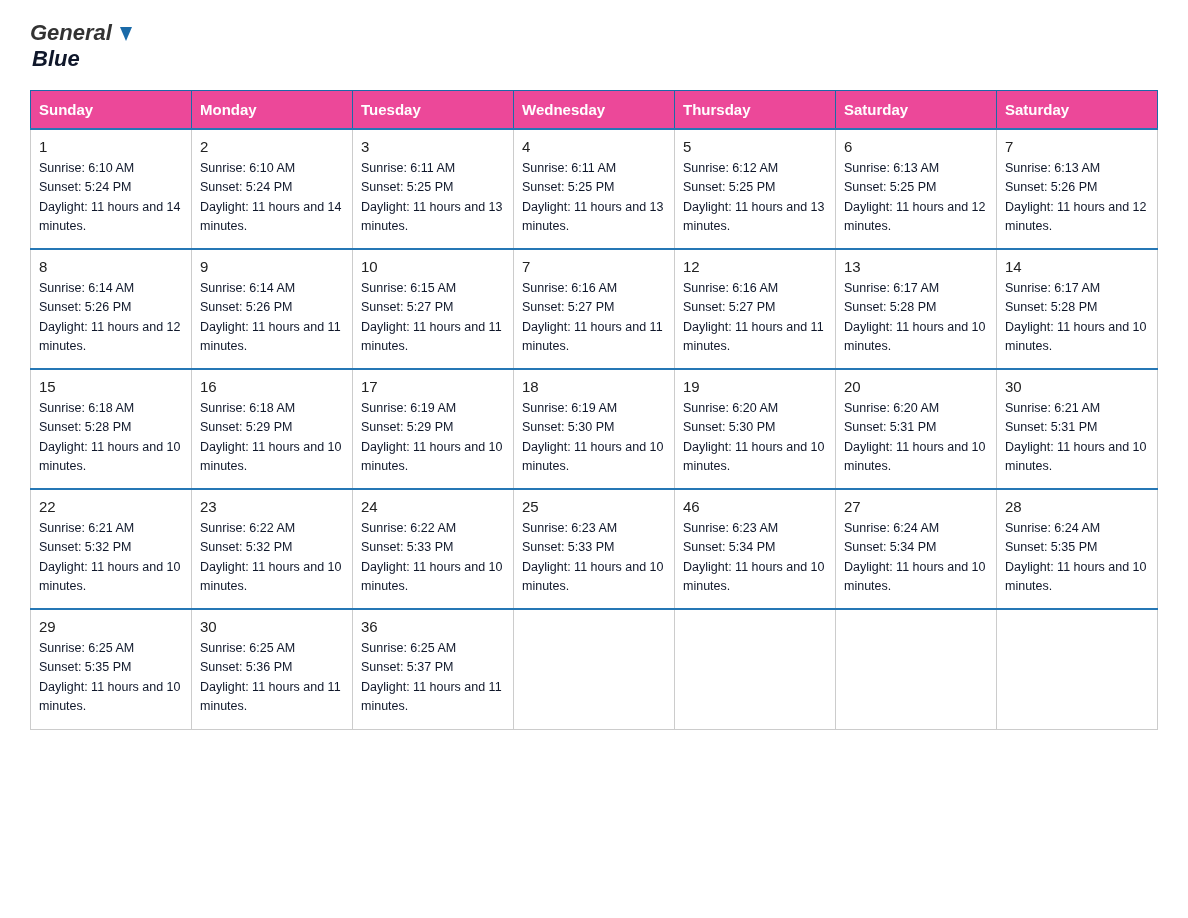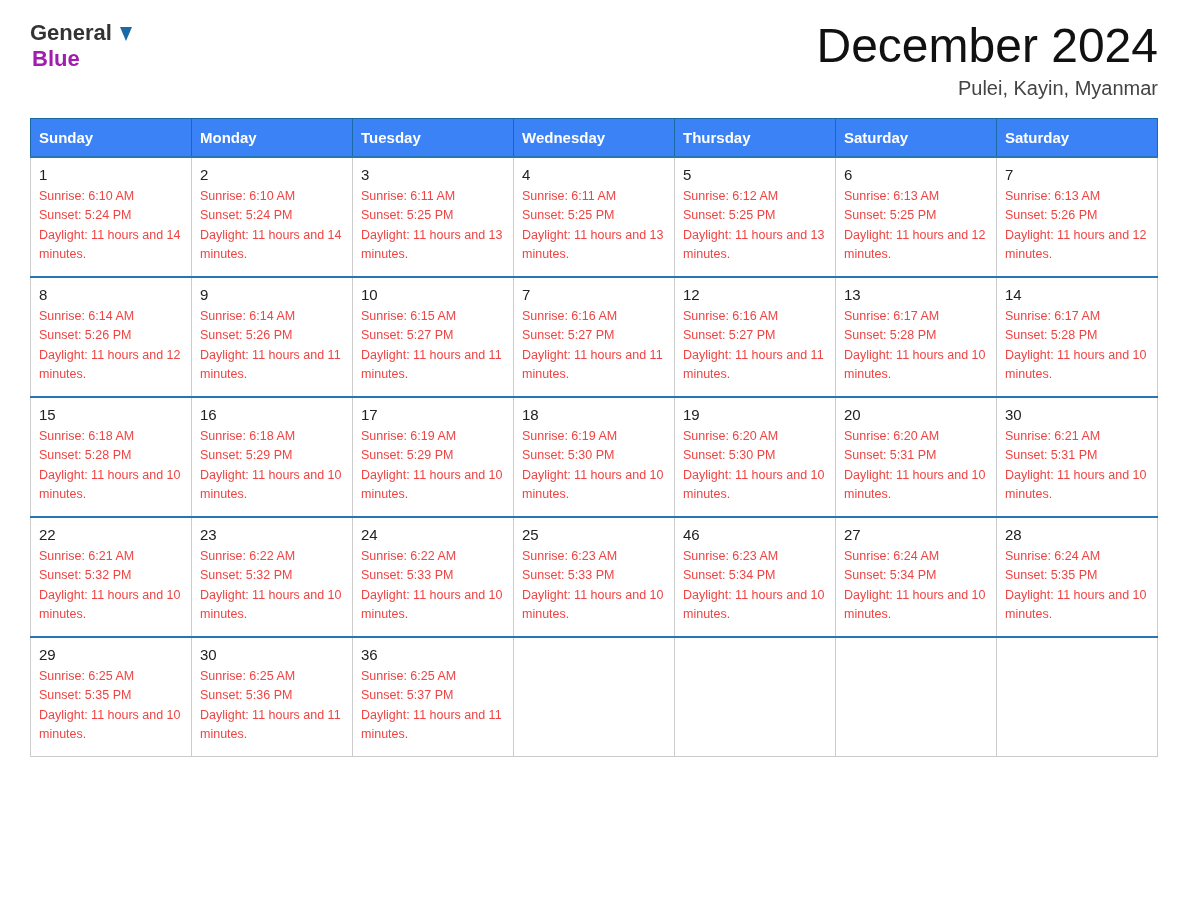--- a/index.html
+++ b/index.html
@@ -13,36 +13,37 @@
     .header {
       display: flex;
       justify-content: space-between;
       align-items: flex-start;
       margin-bottom: 18px;
     }
     .logo {
       display: flex;
       align-items: flex-start;
       gap: 0px;
+      font-style: italic;
     }
     .logo-text-general {
       font-size: 22px;
       font-weight: bold;
       color: #333;
     }
     .logo-wrapper {
       display: flex;
       flex-direction: column;
     }
     .logo-line1 {
       display: flex;
       align-items: center;
     }
     .logo-line2 {
-      color: #a21caf;
+      color: #0f172a;
       font-size: 22px;
       font-weight: bold;
       margin-left: 2px;
     }
     .title-block {
       text-align: right;
     }
     .month-year {
       font-size: 48px;
       font-weight: normal;
@@ -53,21 +54,21 @@
       font-size: 20px;
       color: #444;
       margin-top: 4px;
     }
     table {
       width: 100%;
       border-collapse: collapse;
       table-layout: fixed;
     }
     thead tr th {
-      background-color: #3b82f6;
+      background-color: #ec4899;
       color: white;
       font-size: 15px;
       font-weight: bold;
       padding: 10px 8px;
       text-align: left;
       border: 1px solid #1a6aa8;
     }
     tbody tr td {
       vertical-align: top;
       padding: 8px 8px;
@@ -82,45 +83,41 @@
     }
     .day-num {
       font-size: 15px;
       font-weight: normal;
       display: block;
       margin-bottom: 4px;
     }
     .day-info {
       font-size: 12.5px;
       line-height: 1.55;
-      color: #ef4444;
+      color: #0f172a;
     }
     td.empty {
       background: #fff;
     }
   </style>
 </head>
 <body>
 
 <div class="header">
   <div class="logo">
     <div class="logo-wrapper">
       <div class="logo-line1">
         <span class="logo-text-general">General</span>
         <svg width="22" height="22" viewBox="0 0 22 22" style="margin-left:2px;margin-top:2px;">
           <polygon points="6,4 18,4 12,18" fill="#1a6aa8"></polygon>
         </svg>
       </div>
       <div class="logo-line2">Blue</div>
     </div>
   </div>
-  <div class="title-block">
-    <div class="month-year">December 2024</div>
-    <div class="location">Pulei, Kayin, Myanmar</div>
-  </div>
 </div>
 
 <table>
   <thead>
     <tr>
     <th>Sunday</th>
         <th>Monday</th>
         <th>Tuesday</th>
         <th>Wednesday</th>
         <th>Thursday</th>

